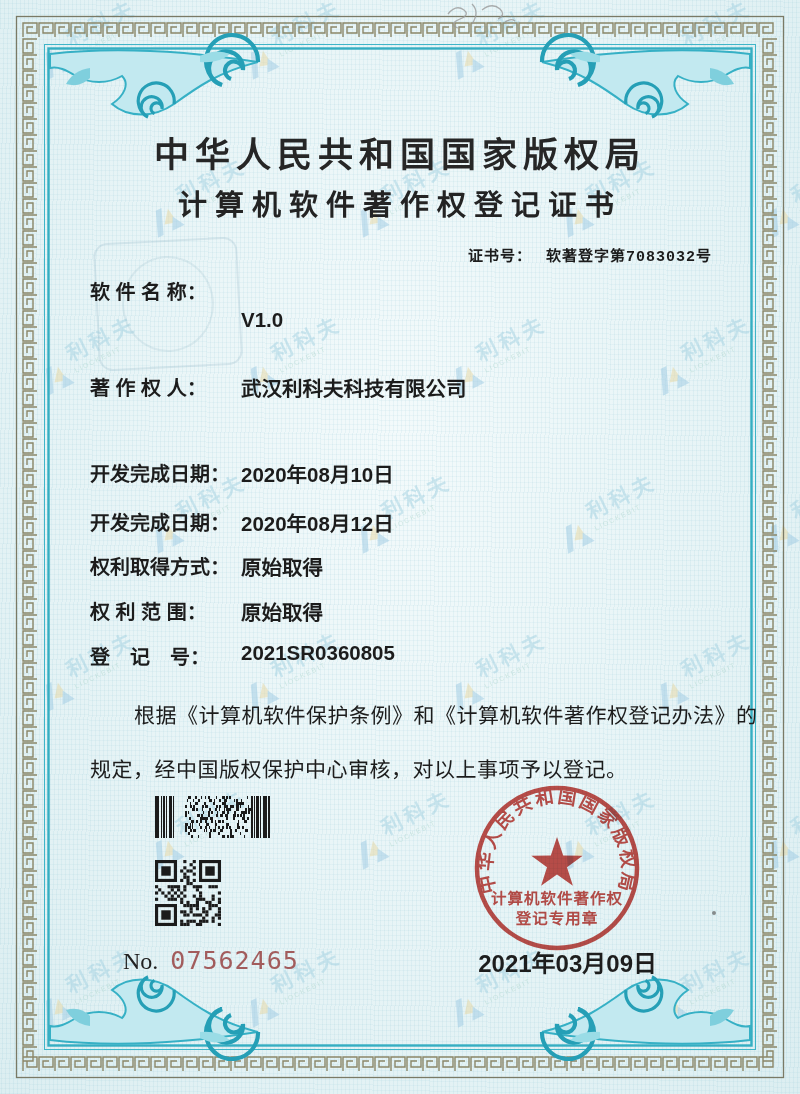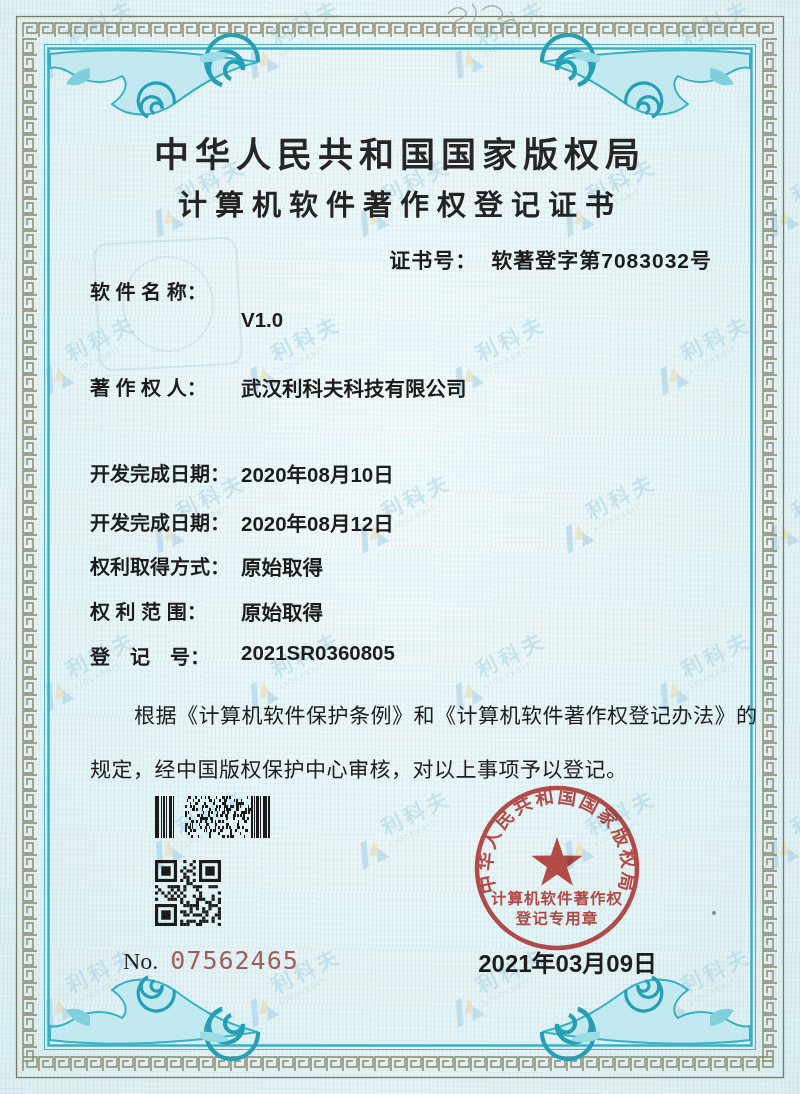--- a/index.html
+++ b/index.html
@@ -22,21 +22,21 @@
   .wm-en{font-size:7px;color:#afd6cd;letter-spacing:1.6px;white-space:nowrap;}
   .borders{position:absolute;inset:0;z-index:3;}
   .emboss{position:absolute;left:96px;top:240px;width:140px;height:124px;z-index:3;
     border:2px solid rgba(150,185,200,.38);border-radius:14px;transform:rotate(-3deg);opacity:.7;}
   .emboss::after{content:"";position:absolute;inset:14px 24px;border:2px solid rgba(150,185,200,.3);border-radius:50%;}
   .txt{position:absolute;color:#1c1c1c;z-index:4;white-space:nowrap;}
   .authority{top:126px;left:0;width:100%;text-align:center;font-size:35px;font-weight:bold;
     letter-spacing:6px;font-family:"Liberation Serif", serif;color:#262626;}
   .title{top:181px;left:0;width:100%;text-align:center;font-size:29px;font-weight:bold;
     letter-spacing:8px;font-family:Liberation Sans, sans-serif;color:#232323;}
-  .certno{top:244px;right:88px;font-size:21px;font-weight:bold;letter-spacing:1px;}
+  .certno{top:244px;right:88px;font-size:15px;font-weight:bold;letter-spacing:1px;font-family:Liberation Mono, monospace;}
   .certno .gap{display:inline-block;width:14px;}
   .lbl{left:90px;font-size:20px;font-weight:bold;}
   .val{left:241px;font-size:20.5px;font-weight:bold;}
   .statement{font-size:21px;font-weight:normal;letter-spacing:.5px;}
   .serial{left:123px;top:946px;font-size:24px;font-family:"Liberation Serif", serif;color:#222;}
   .serial-digits{color:#a25c5c;font-family:"DejaVu Sans Mono", monospace;font-size:25px;letter-spacing:1px;margin-left:12px;}
   .barcode,.qr{position:absolute;z-index:4;}
   .seal{position:absolute;left:457px;top:768px;width:200px;height:200px;z-index:5;
     mix-blend-mode:multiply;opacity:.92;}
   .seal-arc{font-size:18.5px;font-weight:bold;fill:#c4403a;letter-spacing:2.5px;

